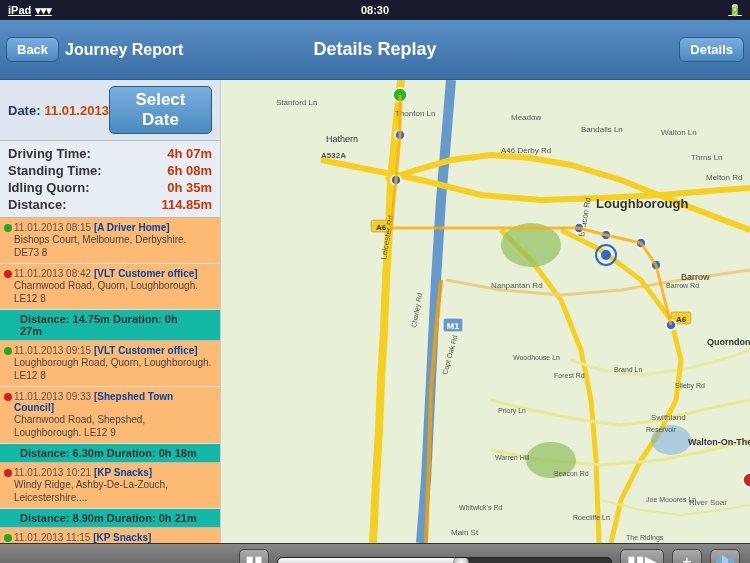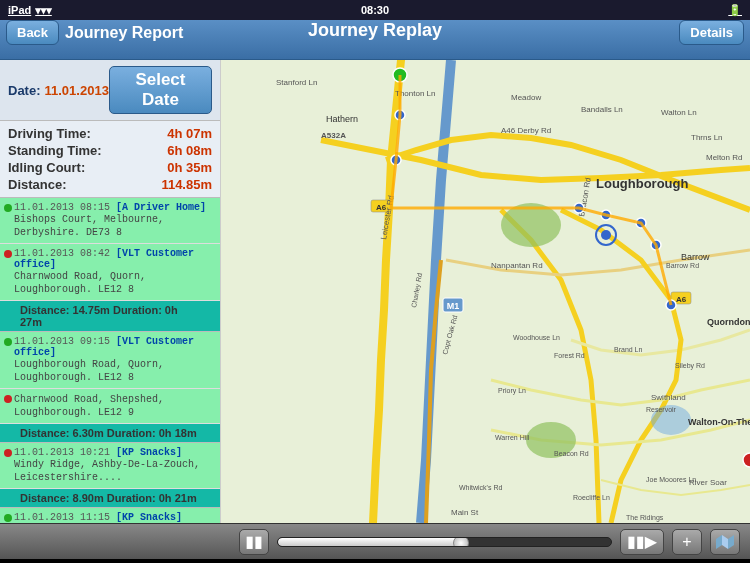--- a/index.html
+++ b/index.html
@@ -18,23 +18,23 @@
       font-weight: 600;
       text-decoration: underline;
     }
     .status-left { display: flex; align-items: center; gap: 4px; }
     .status-center { position: absolute; left: 50%; transform: translateX(-50%); }
     .status-right { display: flex; align-items: center; gap: 4px; }
 
     
     #nav-bar {
       background: linear-gradient(to bottom, #5a8fc5, #3a6ea5);
-      height: 40px;
-      display: flex;
-      align-items: flex-start;
+      height: 60px;
+      display: flex;
+      align-items: center;
       border-bottom: 1px solid #2a5a8a;
     }
     .nav-left { width: 220px; padding-left: 6px; display: flex; align-items: center; gap: 6px; }
     .nav-title { flex: 1; text-align: center; color: #fff; font-size: 18px; font-weight: 600; }
     .nav-right { width: 220px; display: flex; justify-content: flex-end; padding-right: 6px; }
 
     .nav-button {
       background: linear-gradient(to bottom, #7aafdf, #4a8abf);
       border: 1px solid #2a5a8a;
       border-radius: 6px;
@@ -94,24 +94,23 @@
       padding: 1px 0;
     }
     .stat-label { color: #333; font-weight: 600; }
     .stat-value { color: #cc3300; font-weight: 700; }
 
     .journey-list { padding: 0; }
 
     .journey-stop {
       padding: 4px 6px 4px 14px;
       border-bottom: 1px solid #ddd;
-      background: #86efac;
+      background: #fdba74;
       position: relative;
       font-size: 10px;
-      font-family: Liberation Mono, monospace;
     }
     .journey-stop .dot {
       position: absolute;
       left: 4px;
       top: 6px;
       width: 8px;
       height: 8px;
       border-radius: 50%;
     }
     .dot-green { background: #22aa22; }
@@ -211,21 +210,21 @@
   <div class="status-right">
     <span>🔋</span>
   </div>
 </div>
 
 <div id="nav-bar">
   <div class="nav-left">
     <button class="nav-button">Back</button>
     <span style="color:#fff; font-size:16px; font-weight:700;">Journey Report</span>
   </div>
-  <div class="nav-title">Journey Replay</div>
+  <div class="nav-title">Details Replay</div>
   <div class="nav-right">
     <button class="nav-button">Details</button>
   </div>
 </div>
 
 <div id="main-content">
 
   <div id="left-panel">
 
     <div class="date-section">
@@ -239,21 +238,21 @@
     <div class="stats-section" id="stats-container">
         <div class="stat-row">
           <span class="stat-label">Driving Time:</span>
           <span class="stat-value">4h 07m</span>
         </div>
         <div class="stat-row">
           <span class="stat-label">Standing Time:</span>
           <span class="stat-value">6h 08m</span>
         </div>
         <div class="stat-row">
-          <span class="stat-label">Idling Court:</span>
+          <span class="stat-label">Idling Quorn:</span>
           <span class="stat-value">0h 35m</span>
         </div>
         <div class="stat-row">
           <span class="stat-label">Distance:</span>
           <span class="stat-value">114.85m</span>
         </div>
       </div>
 
     <div class="journey-list" id="journey-list-container">
         <div class="journey-stop">
@@ -267,20 +266,21 @@
         <div class="stop-address">Charnwood Road, Quorn, Loughborough. LE12 8</div>
       </div>
         <div class="segment-summary">Distance: 14.75m  Duration: 0h 27m</div>
         <div class="journey-stop">
         <div class="dot dot-green"></div>
         <div class="stop-timestamp">11.01.2013   09:15 <span class="stop-name">[VLT Customer office]</span></div>
         <div class="stop-address">Loughborough Road, Quorn, Loughborough. LE12 8</div>
       </div>
         <div class="journey-stop">
         <div class="dot dot-red"></div>
+        <div class="stop-timestamp">11.01.2013   09:33 <span class="stop-name">[Shepshed Town Council]</span></div>
         <div class="stop-address">Charnwood Road, Shepshed, Loughborough. LE12 9</div>
       </div>
         <div class="segment-summary">Distance: 6.30m  Duration: 0h 18m</div>
         <div class="journey-stop">
         <div class="dot dot-red"></div>
         <div class="stop-timestamp">11.01.2013   10:21 <span class="stop-name">[KP Snacks]</span></div>
         <div class="stop-address">Windy Ridge, Ashby-De-La-Zouch, Leicestershire....</div>
       </div>
         <div class="segment-summary">Distance: 8.90m  Duration: 0h 21m</div>
         <div class="journey-stop">

